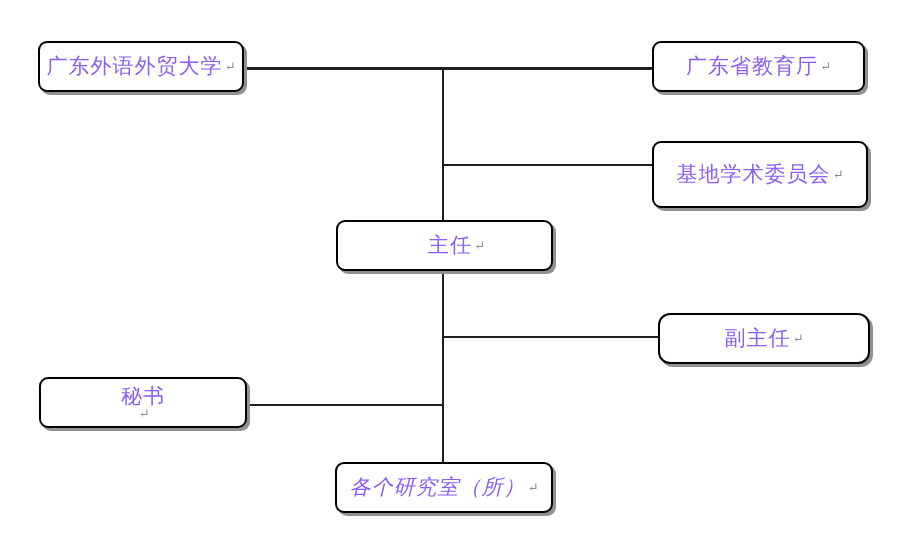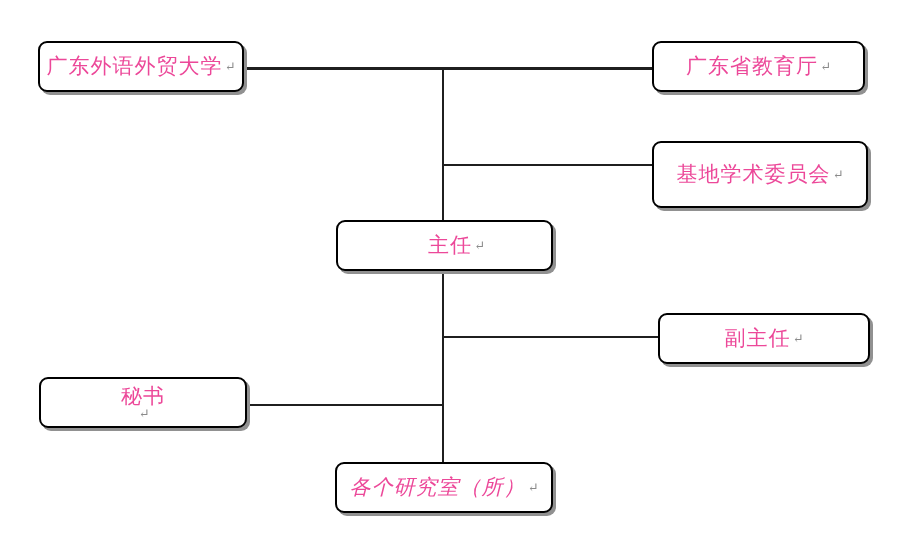--- a/index.html
+++ b/index.html
@@ -21,21 +21,21 @@
     border-radius: 9px;
     box-shadow: 3px 3px 0 0 #919191;
     display: flex;
     align-items: center;
     justify-content: center;
     z-index: 2;
   }
 
   .node .label {
     font-size: 21px;
-    color: #ec4899;
+    color: #8b5cf6;
     letter-spacing: 1px;
     white-space: nowrap;
     line-height: 1;
   }
 
   .node .pmark {
     font-size: 13px;
     color: #8a8a8a;
     margin-left: 2px;
     line-height: 1;
@@ -72,21 +72,21 @@
   <div class="node" style="left:652px; top:141px; width:216px; height:67px;">
     <span class="label">基地学术委员会</span>
       <span class="pmark">↵</span>
   </div>
 
   <div class="node" style="left:336px; top:220px; width:217px; height:51px;padding-left:24px;">
     <span class="label">主任</span>
       <span class="pmark">↵</span>
   </div>
 
-  <div class="node" style="left:658px; top:313px; width:212px; height:51px;">
+  <div class="node" style="left:658px; top:313px; width:212px; height:51px;border-radius:12px;">
     <span class="label">副主任</span>
       <span class="pmark">↵</span>
   </div>
 
   <div class="node" style="left:39px; top:377px; width:208px; height:51px;flex-direction:column;">
     <span class="label">秘书</span>
       <span class="pmark">↵</span>
   </div>
 
   <div class="node" style="left:335px; top:462px; width:218px; height:51px;font-style:italic;">

